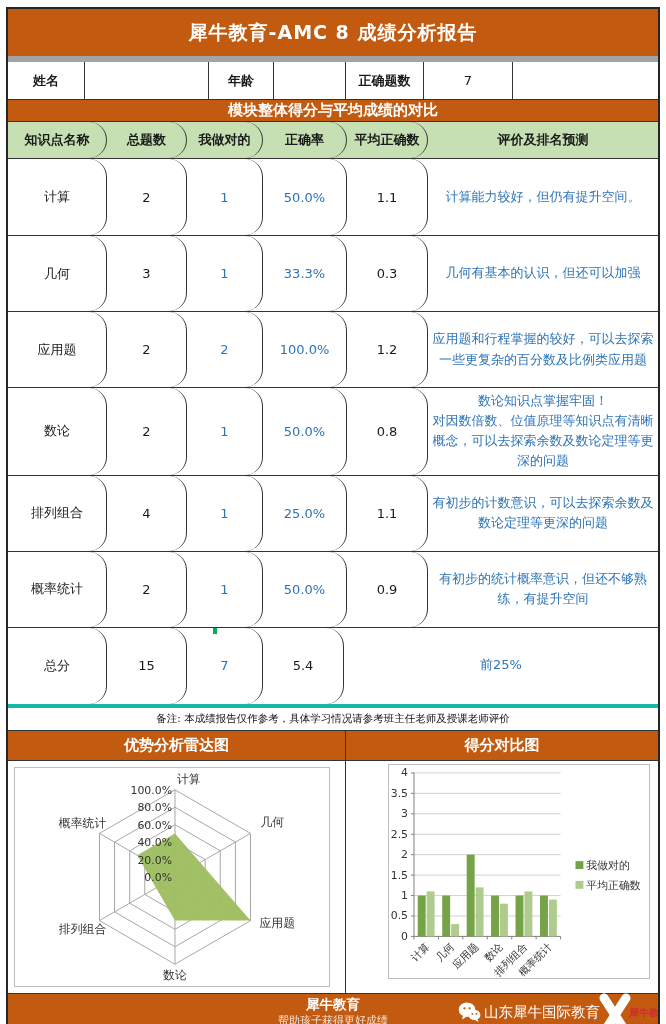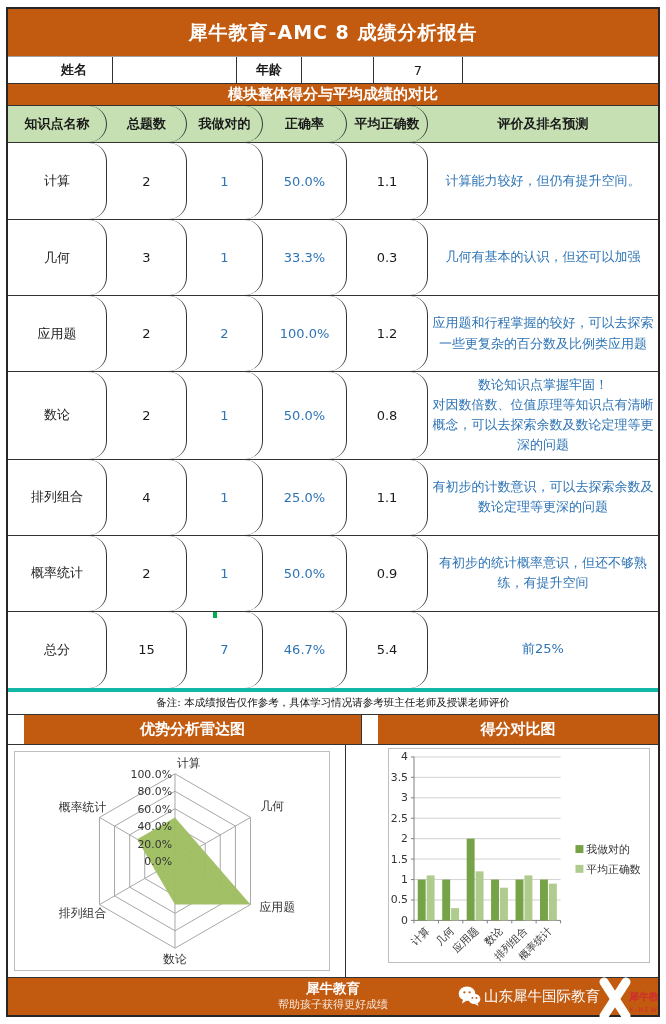--- a/index.html
+++ b/index.html
@@ -16,21 +16,21 @@
     background:#ffffff;
   }
   
   .banner {
     background:#C25A10;
     height:47px;
     display:flex; align-items:center; justify-content:center;
   }
   .banner .title { color:#ffffff; font-size:19px; font-weight:bold; letter-spacing:1px; }
   
-  .info-row { display:flex; height:27px; border-top:1px solid #a3a3a3;padding-left:28px; }
+  .info-row { display:flex; height:43px; border-top:6px solid #a3a3a3; }
   .info-row .cell {
     border-right:1px solid #333;
     display:flex; align-items:center; justify-content:center;
     font-size:13px;
   }
   .info-row .cell:last-child { border-right:none; }
   .info-row .lbl { font-weight:bold; }
   
   .section-bar {
     background:#C25A10; color:#fff; font-weight:bold; font-size:15px;
@@ -59,21 +59,20 @@
     border-top:4px solid #14b8a6; height:26px;
     display:flex; align-items:center; justify-content:center;
     font-size:10.5px; color:#111;
   }
   
   .chart-heads { display:flex; border-top:1px solid #333; height:30px; }
   .chart-heads .hcell {
     background:#C25A10; color:#fff; font-weight:bold; font-size:15px;
     display:flex; align-items:center; justify-content:center;
     border-right:1px solid #333;
-    margin-left:16px;
   }
   .chart-heads .hcell:last-child { border-right:none; }
   .hleft { width:338px; } .hright { flex:1; }
   
   .charts-row { display:flex; border-top:1px solid #333; height:233px; background:#fff; }
   .chart-cell-left { width:338px; border-right:1px solid #333; }
   .chart-cell-right { flex:1; }
   .chart-box {
     border:1px solid #BFBFBF; background:#fff;
   }
@@ -102,20 +101,21 @@
 
   <div class="banner">
     <div class="title">犀牛教育-AMC 8 成绩分析报告</div>
   </div>
 
   <div class="info-row">
     <div class="cell lbl" style="width:77px">姓名</div>
     <div class="cell" style="width:124px"></div>
     <div class="cell lbl" style="width:65px">年龄</div>
     <div class="cell" style="width:72px"></div>
+    <div class="cell lbl" style="width:78px">正确题数</div>
     <div class="cell" style="width:89px">7</div>
     <div class="cell" style="flex:1"></div>
   </div>
 
   <div class="section-bar">
     <span>模块整体得分与平均成绩的对比</span>
   </div>
 
   <div class="trow thead">
     <div class="cell c0">知识点名称</div>
@@ -175,21 +175,20 @@
     <div class="cell c4">0.9</div>
     <div class="cell c5 blue eval">有初步的统计概率意识，但还不够熟练，有提升空间</div>
   </div>
   <div class="trow" style="min-height:77px">
     <div class="cell c0">总分</div>
     <div class="cell c1">15</div>
     <div class="cell c2 blue">
       <i class="cmark"></i>
       <span>7</span>
     </div>
-    <div class="cell c3 blue">46.7%</div>
     <div class="cell c4">5.4</div>
     <div class="cell c5 blue eval">前25%</div>
   </div>
 
   <div class="note-row">
     <span>备注: 本成绩报告仅作参考，具体学习情况请参考班主任老师及授课老师评价</span>
   </div>
 
   <div class="chart-heads">
     <div class="hcell hleft">优势分析雷达图</div>

